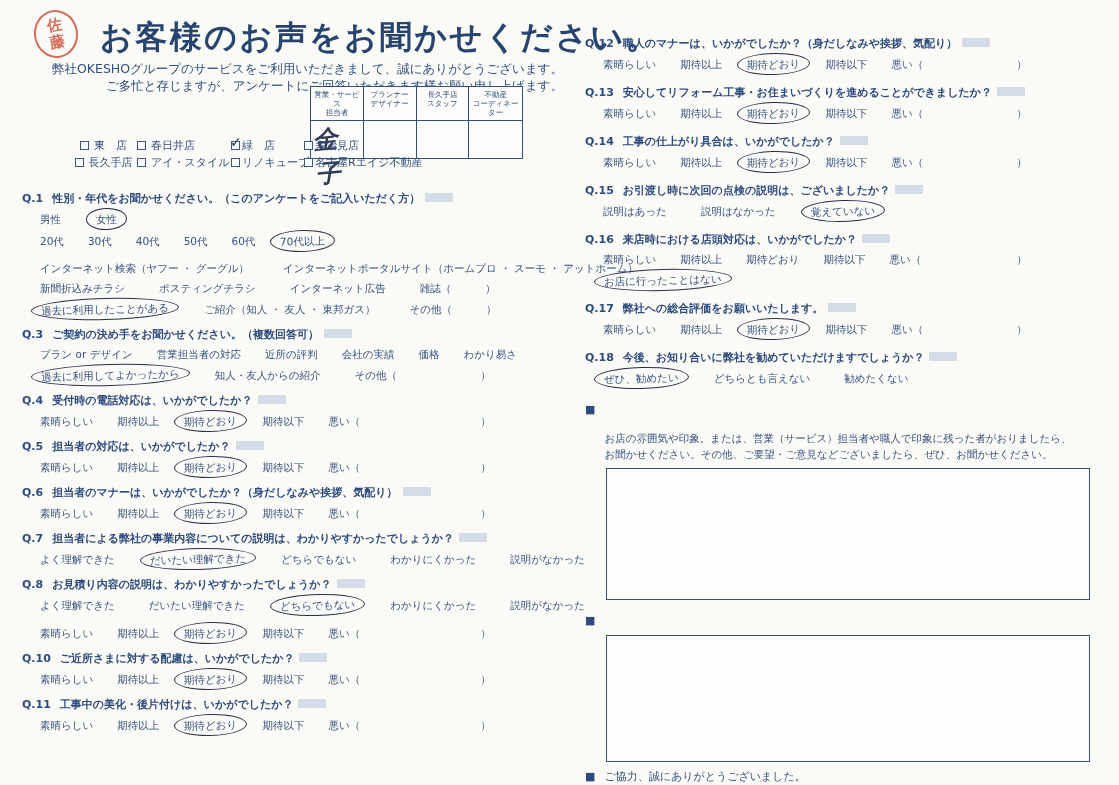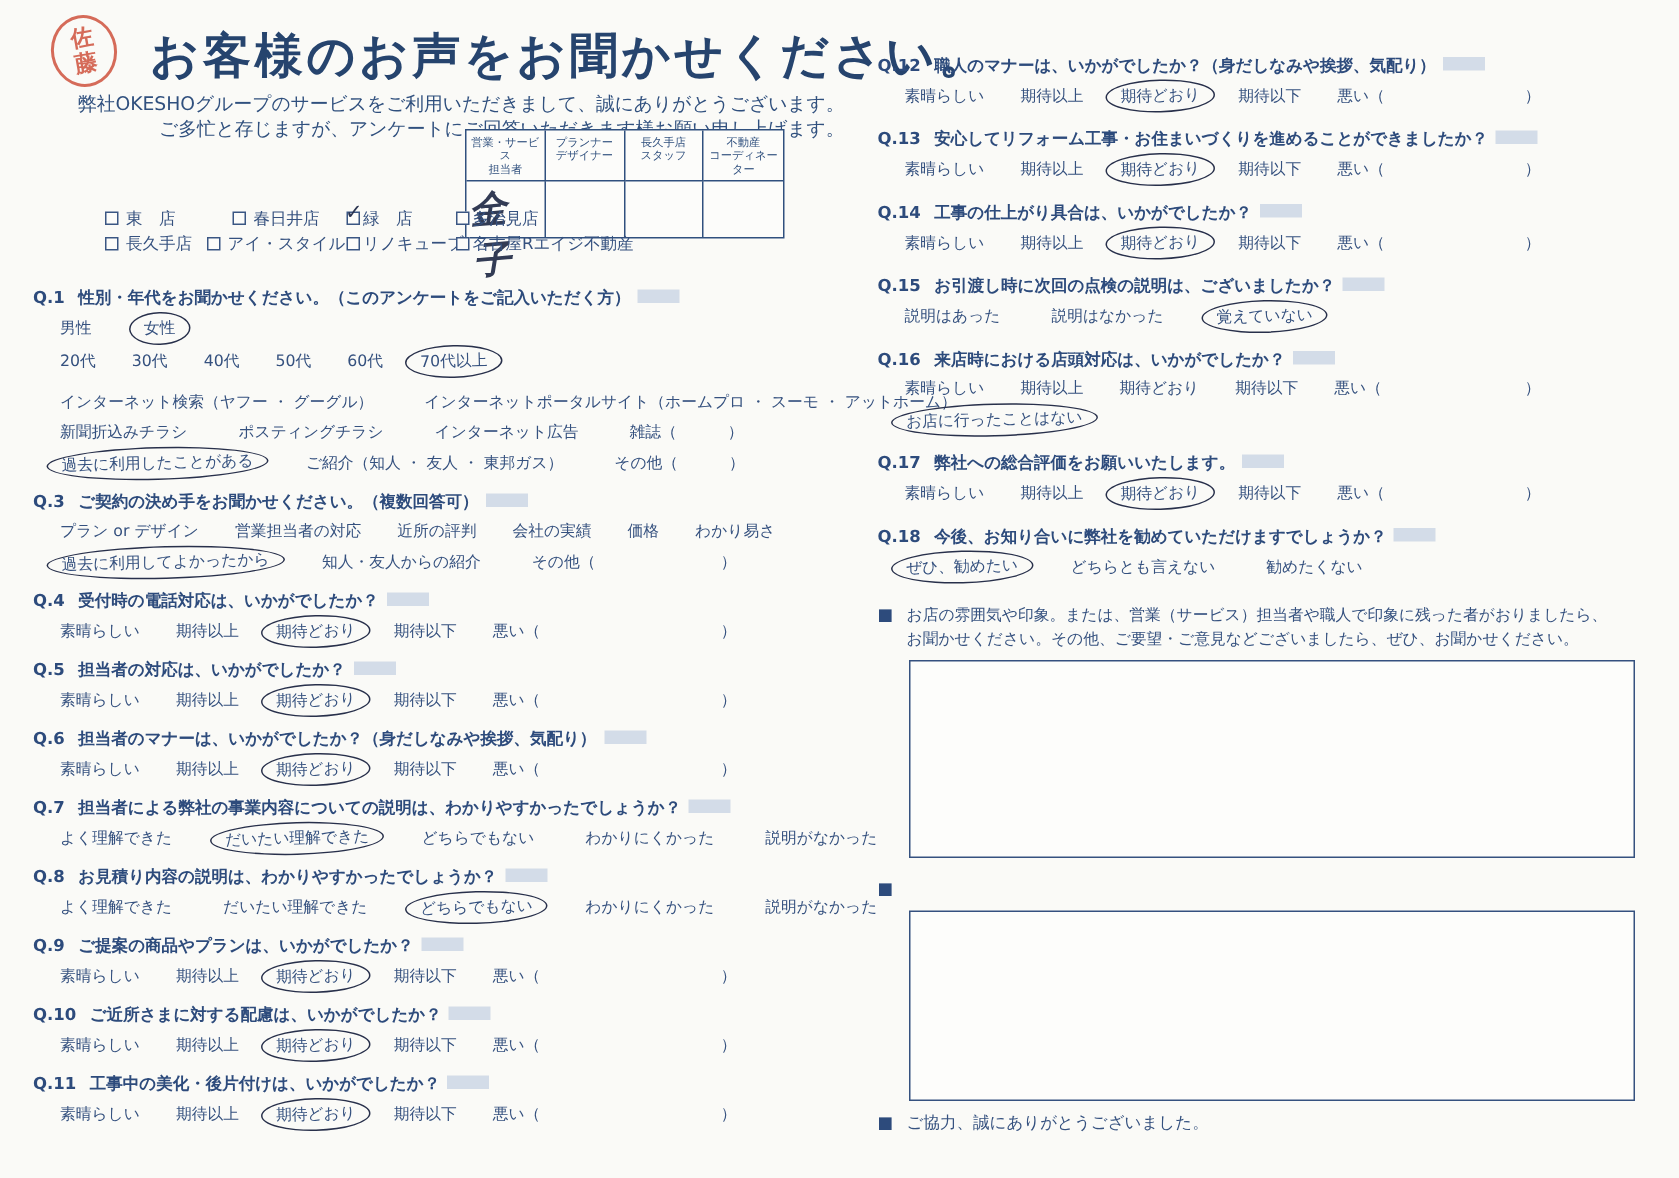--- a/index.html
+++ b/index.html
@@ -40,22 +40,22 @@
   .staff-th:nth-child(4n), .staff-td:nth-last-child(1) { border-right:none; }
   .staff-table .staff-td:nth-child(8) { border-right:none; }
   .handwriting {
     font-family:"DejaVu Serif", serif; font-style:italic; font-weight:bold;
     font-size:25px; color:#323b54; display:inline-block; transform:rotate(-5deg); line-height:34px;
   }
   
   .stores { position:absolute; left:70px; top:137px; font-size:11px; color:#35517f; }
   .store-row { display:flex; line-height:17px; }
   .store-item { display:flex; align-items:center; white-space:nowrap; }
-  .store-row .store-item:nth-child(1){ width:67px; }
-  .store-row .store-item:nth-child(2){ width:94px;justify-content:center; }
+  .store-row .store-item:nth-child(1){ width:67px;justify-content:center; }
+  .store-row .store-item:nth-child(2){ width:94px; }
   .store-row .store-item:nth-child(3){ width:73px; }
   .checkbox {
     position:relative; display:inline-block; width:9px; height:9px;
     border:1.3px solid #3a5683; margin-right:5px; background:#fcfcfa; flex:none;
   }
   .store-row .store-item:nth-child(3) .checkbox,
   .store-row .store-item:nth-child(4) .checkbox { margin-right:2px; }
   .checkmark {
     position:absolute; left:-2px; top:-8px; font-size:14px; color:#2a3450; font-weight:bold;
   }
@@ -76,21 +76,21 @@
   .opt.circled {
     border:1.5px solid #28304b; border-radius:50%;
     padding:0px 9px; margin:0 -9px; transform:rotate(-1.5deg);
   }
   .opt.end { margin-left:auto; margin-right:58px; }
   .col-right .opt.end { margin-right:82px; }
   
   .comment { margin-top:13px; font-size:10.5px; }
   .comment-head { display:flex; gap:9px; line-height:16px; color:#35517f; font-weight:500; }
   .marker { color:#2d4b7c; font-size:11px; line-height:16px; }
-  .comment-lines { white-space:nowrap; }
+  .comment-lines { white-space:nowrap;margin-top:28px; }
   .comment-box { border:1.6px solid #35517f; margin:6px 0 0 21px; width:484px; background:#fdfdfb; }
   .cbox-0 { height:132px; }
   .cbox-1 { height:127px; }
   .closing { display:flex; gap:9px; margin-top:7px; font-size:11px; font-weight:500; color:#35517f; line-height:16px; }
 </style>
 </head>
 <body>
 
 <div class="stamp">
   <span>佐</span>
@@ -266,21 +266,20 @@
       <div class="q-title"><span class="q-no">Q.8</span><span>お見積り内容の説明は、わかりやすかったでしょうか？</span><span class="hl"></span></div>
       <div class="q-row">
         <span class="opt">よく理解できた</span>
         <span class="opt">だいたい理解できた</span>
         <span class="opt circled">どちらでもない</span>
         <span class="opt">わかりにくかった</span>
         <span class="opt">説明がなかった</span>
       </div>
     </div>
     <div class="q">
-      <div class="q-title"><span class="q-no">Q.9</span><span>ご提案の商品やプランは、いかがでしたか？</span><span class="hl"></span></div>
       <div class="q-row tight">
         <span class="opt">素晴らしい</span>
         <span class="opt">期待以上</span>
         <span class="opt circled">期待どおり</span>
         <span class="opt">期待以下</span>
         <span class="opt">悪い（</span>
         <span class="opt end">）</span>
       </div>
     </div>
     <div class="q">

